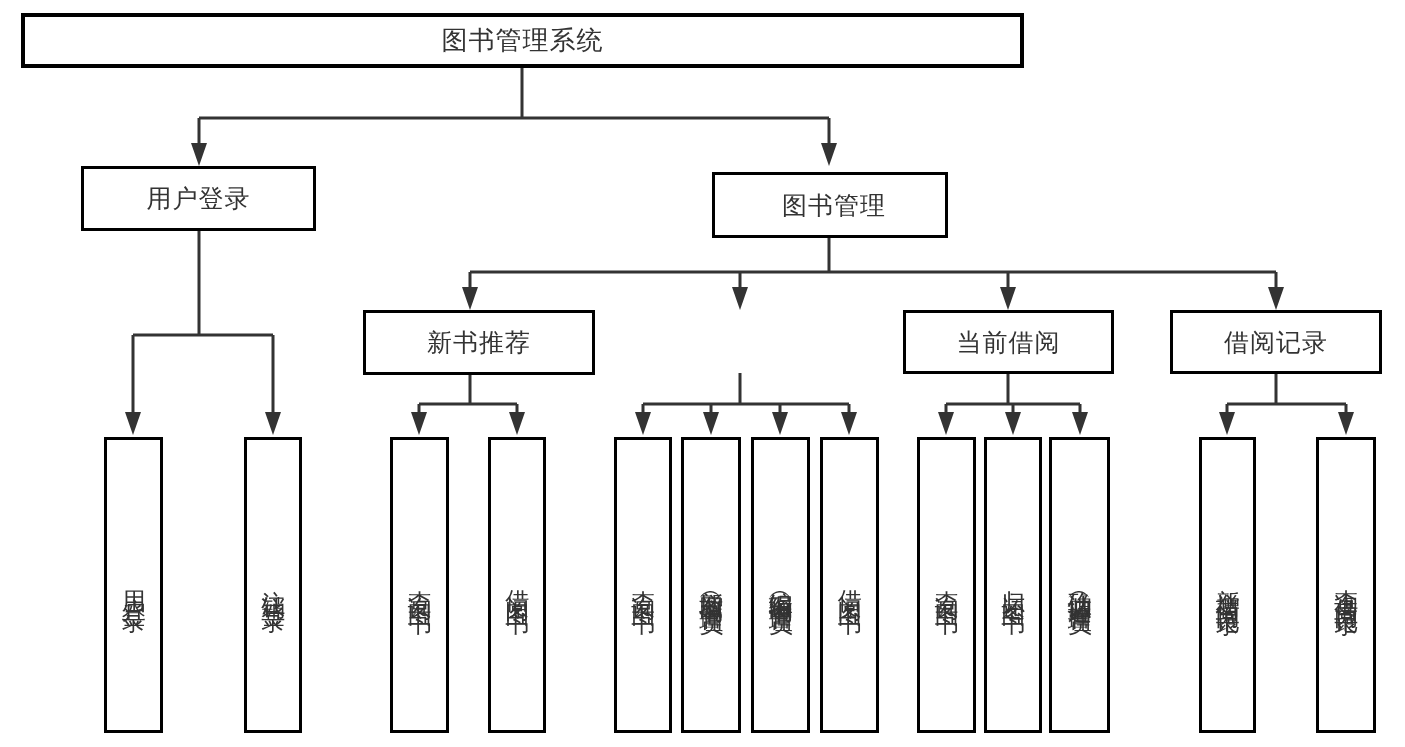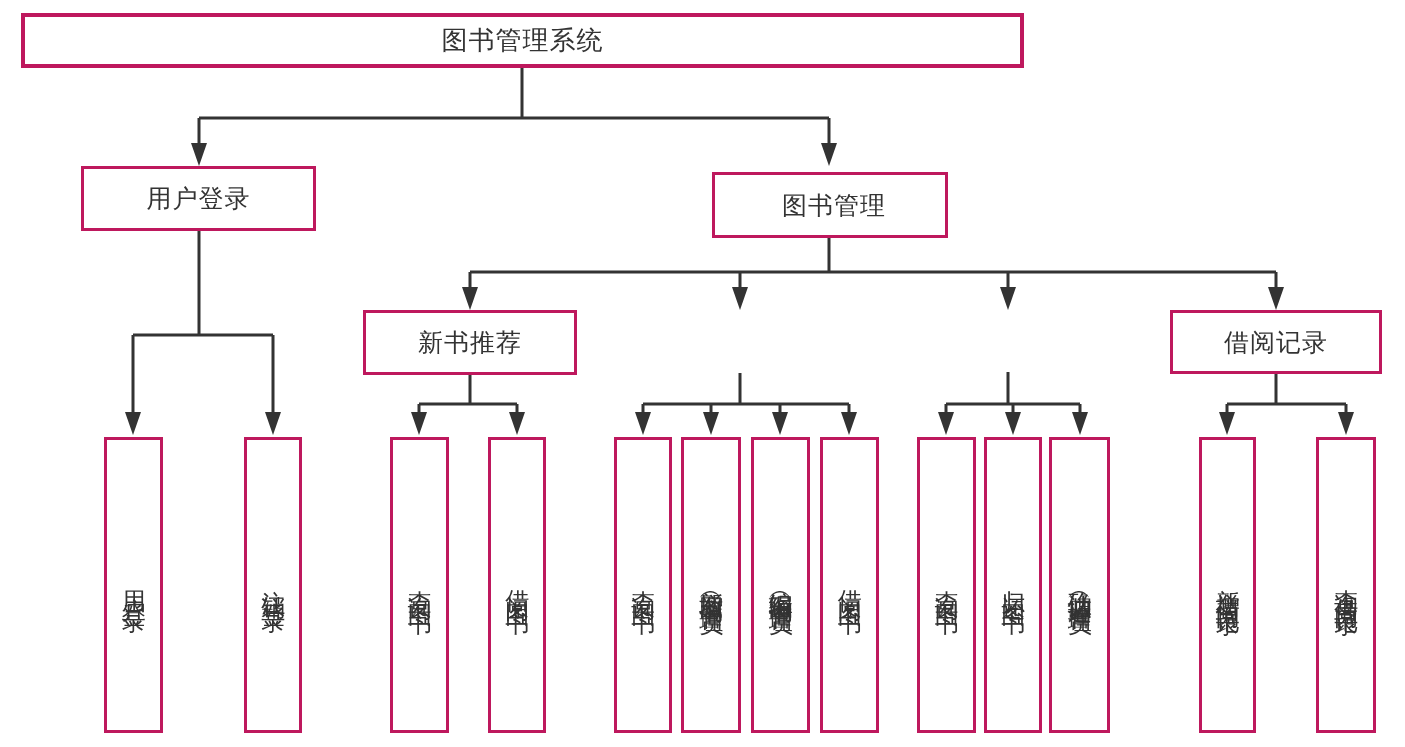--- a/index.html
+++ b/index.html
@@ -7,21 +7,21 @@
     position:relative;
     width:1405px; height:747px;
     background:#ffffff;
     font-family:"DejaVu Sans", sans-serif;
     overflow:hidden;
   }
   svg.wires { position:absolute; left:0; top:0; width:1405px; height:747px; z-index:1; }
   .box {
     position:absolute;
     box-sizing:border-box;
-    border:3px solid #be185d;
+    border:3px solid #000000;
     background:#ffffff;
     color:#333333;
     display:flex;
     align-items:center;
     justify-content:center;
     text-align:center;
     z-index:2;
     font-size:25px;
     letter-spacing:1px;
     white-space:nowrap;
@@ -91,21 +91,22 @@
       <polygon points="1227,435 1219,412 1235,412"></polygon>
       <polygon points="1346,435 1338,412 1354,412"></polygon>
     </g>
   </svg>
 
   <div class="box root" style="left:21px; top:13px; width:1003px; height:55px;">图书管理系统</div>
 
   <div class="box" style="left:81px; top:166px; width:235px; height:65px;">用户登录</div>
   <div class="box" style="left:712px; top:172px; width:236px; height:66px;padding-left:8px;">图书管理</div>
 
-  <div class="box" style="left:363px; top:310px; width:214px; height:65px;">新书推荐</div>
+  <div class="box" style="left:363px; top:310px; width:232px; height:65px;">新书推荐</div>
+  <div class="box" style="left:903px; top:310px; width:211px; height:64px;">当前借阅</div>
   <div class="box" style="left:1170px; top:310px; width:212px; height:64px;">借阅记录</div>
 
   <div class="box v" style="left:104px; top:437px; width:59px; height:296px;">用户登录</div>
   <div class="box v" style="left:244px; top:437px; width:58px; height:296px;">注销登录</div>
 
   <div class="box v" style="left:390px; top:437px; width:59px; height:296px;">查询图书</div>
   <div class="box v" style="left:488px; top:437px; width:58px; height:296px;">借阅图书</div>
 
   <div class="box v" style="left:614px; top:437px; width:58px; height:296px;">查询图书</div>
   <div class="box v" style="left:681px; top:437px; width:60px; height:296px; letter-spacing:3px;">新增图书（管理员）</div>

